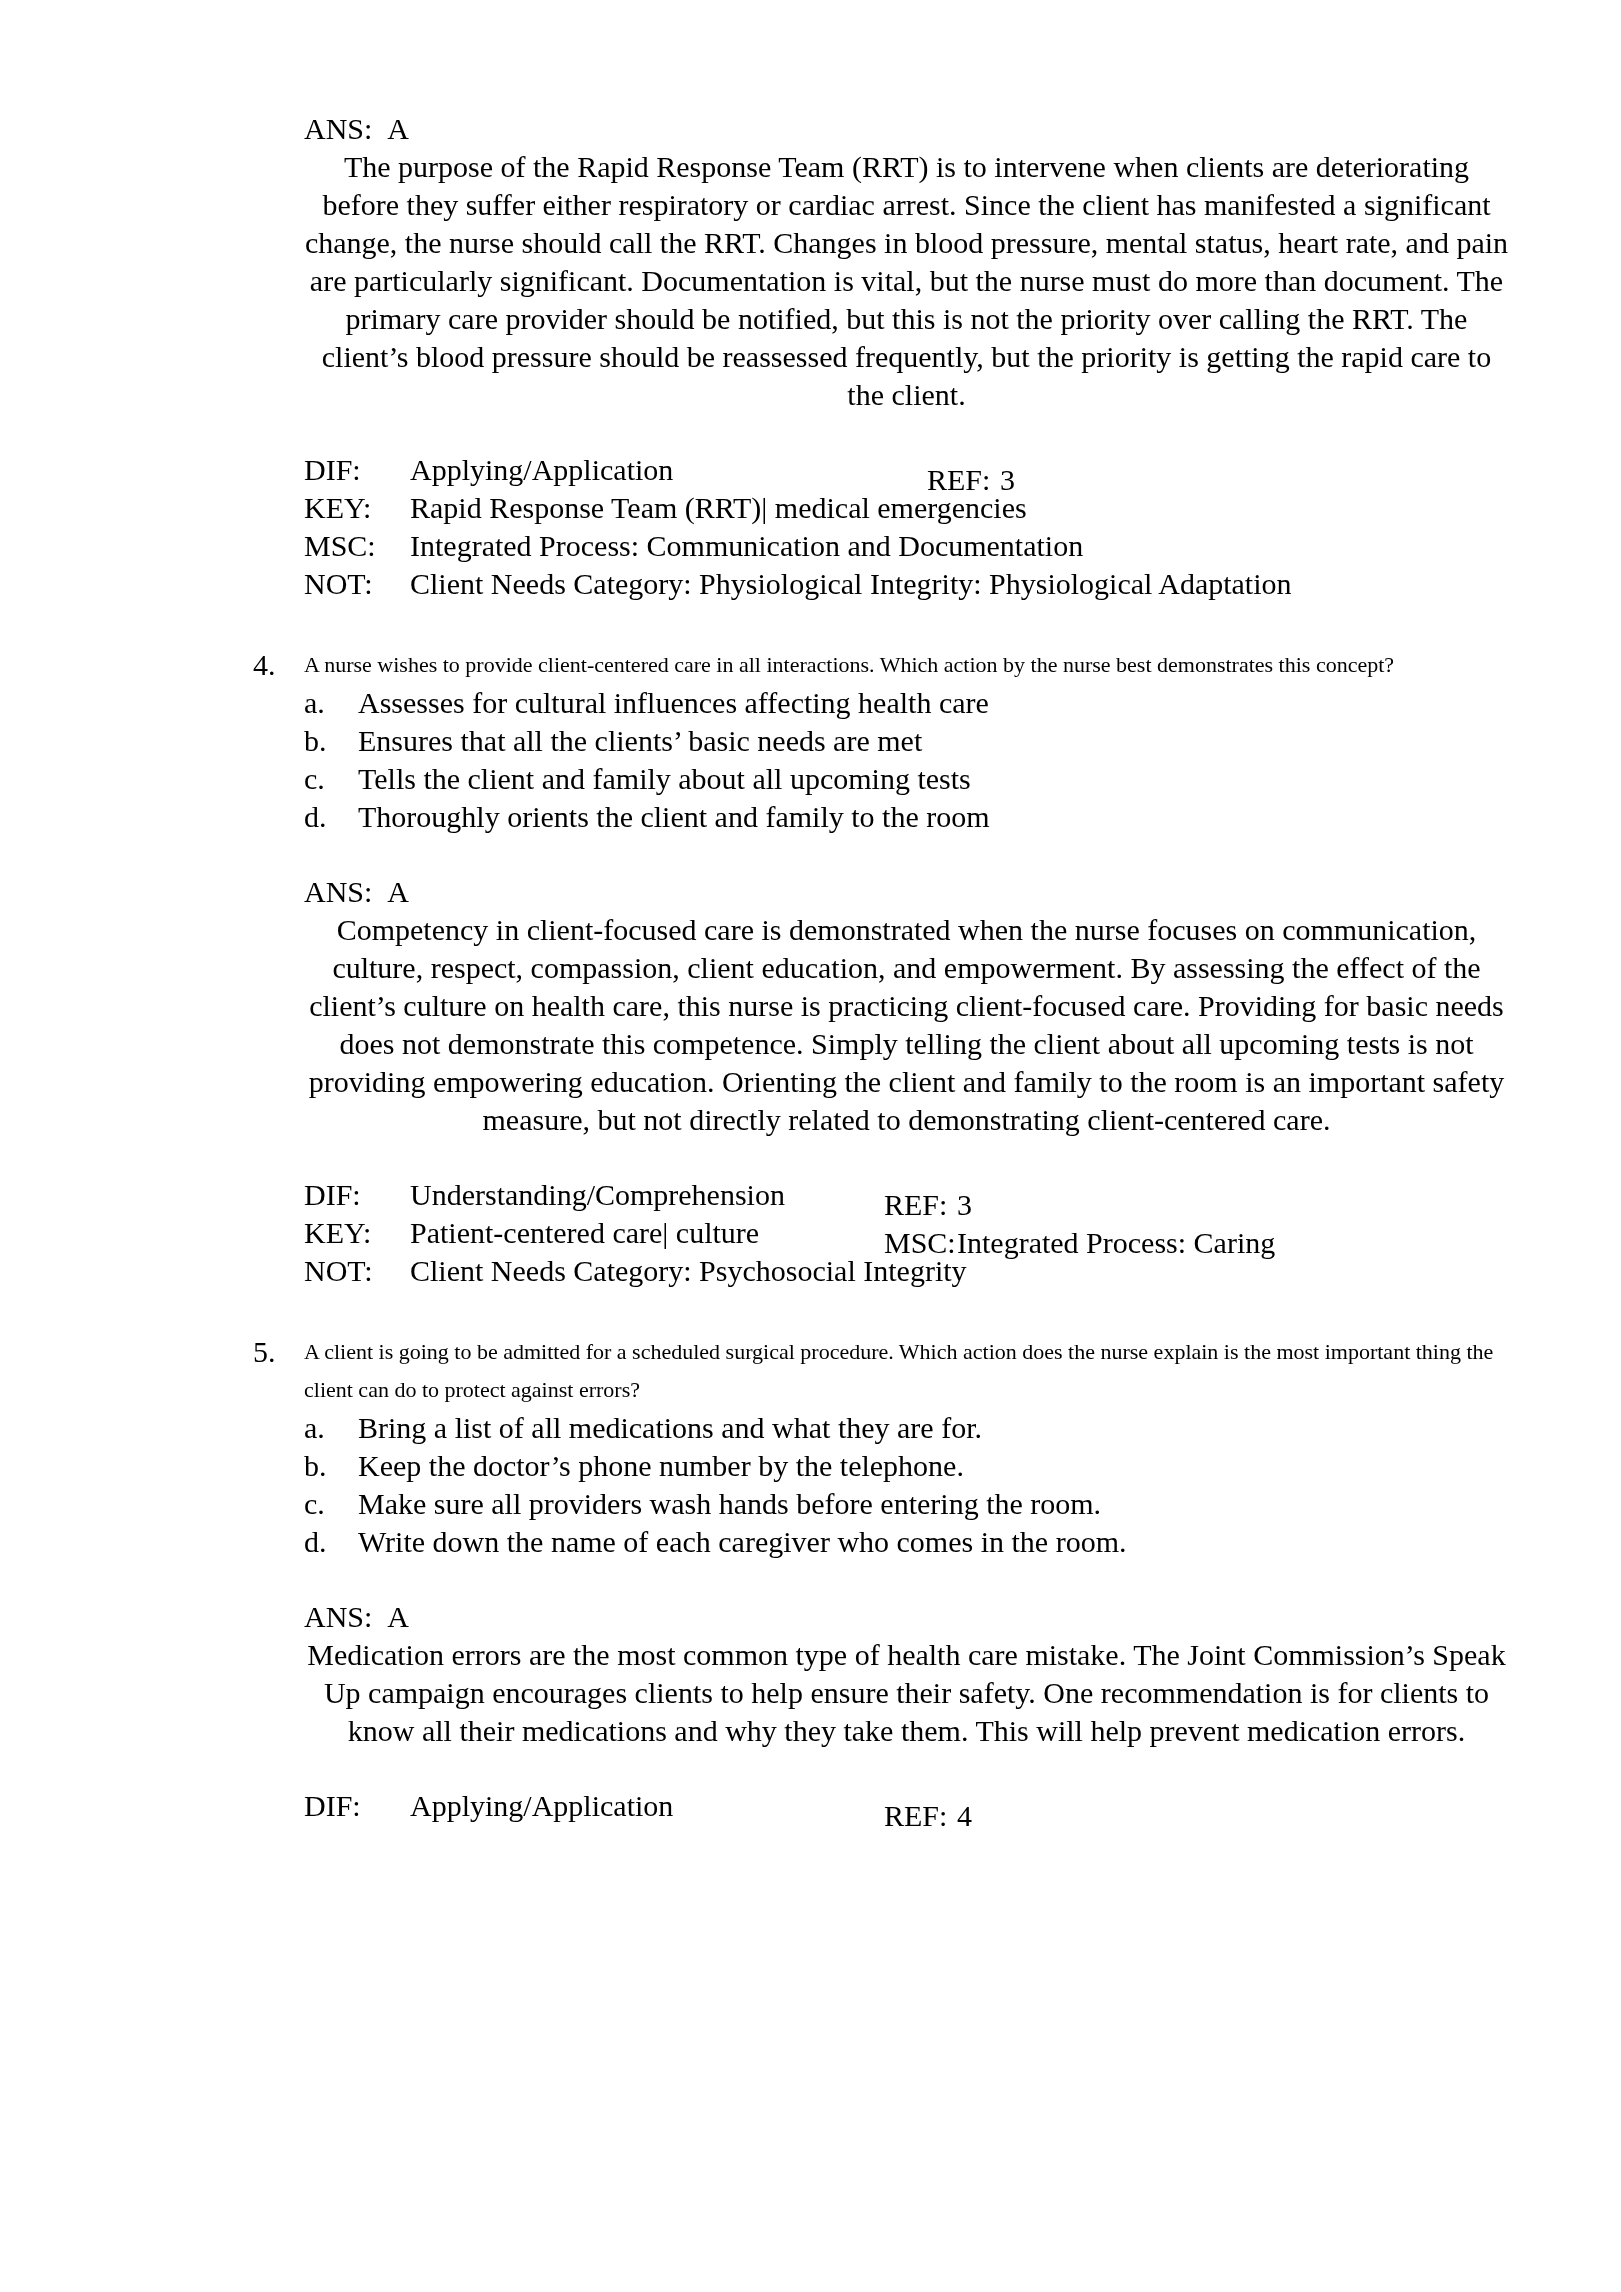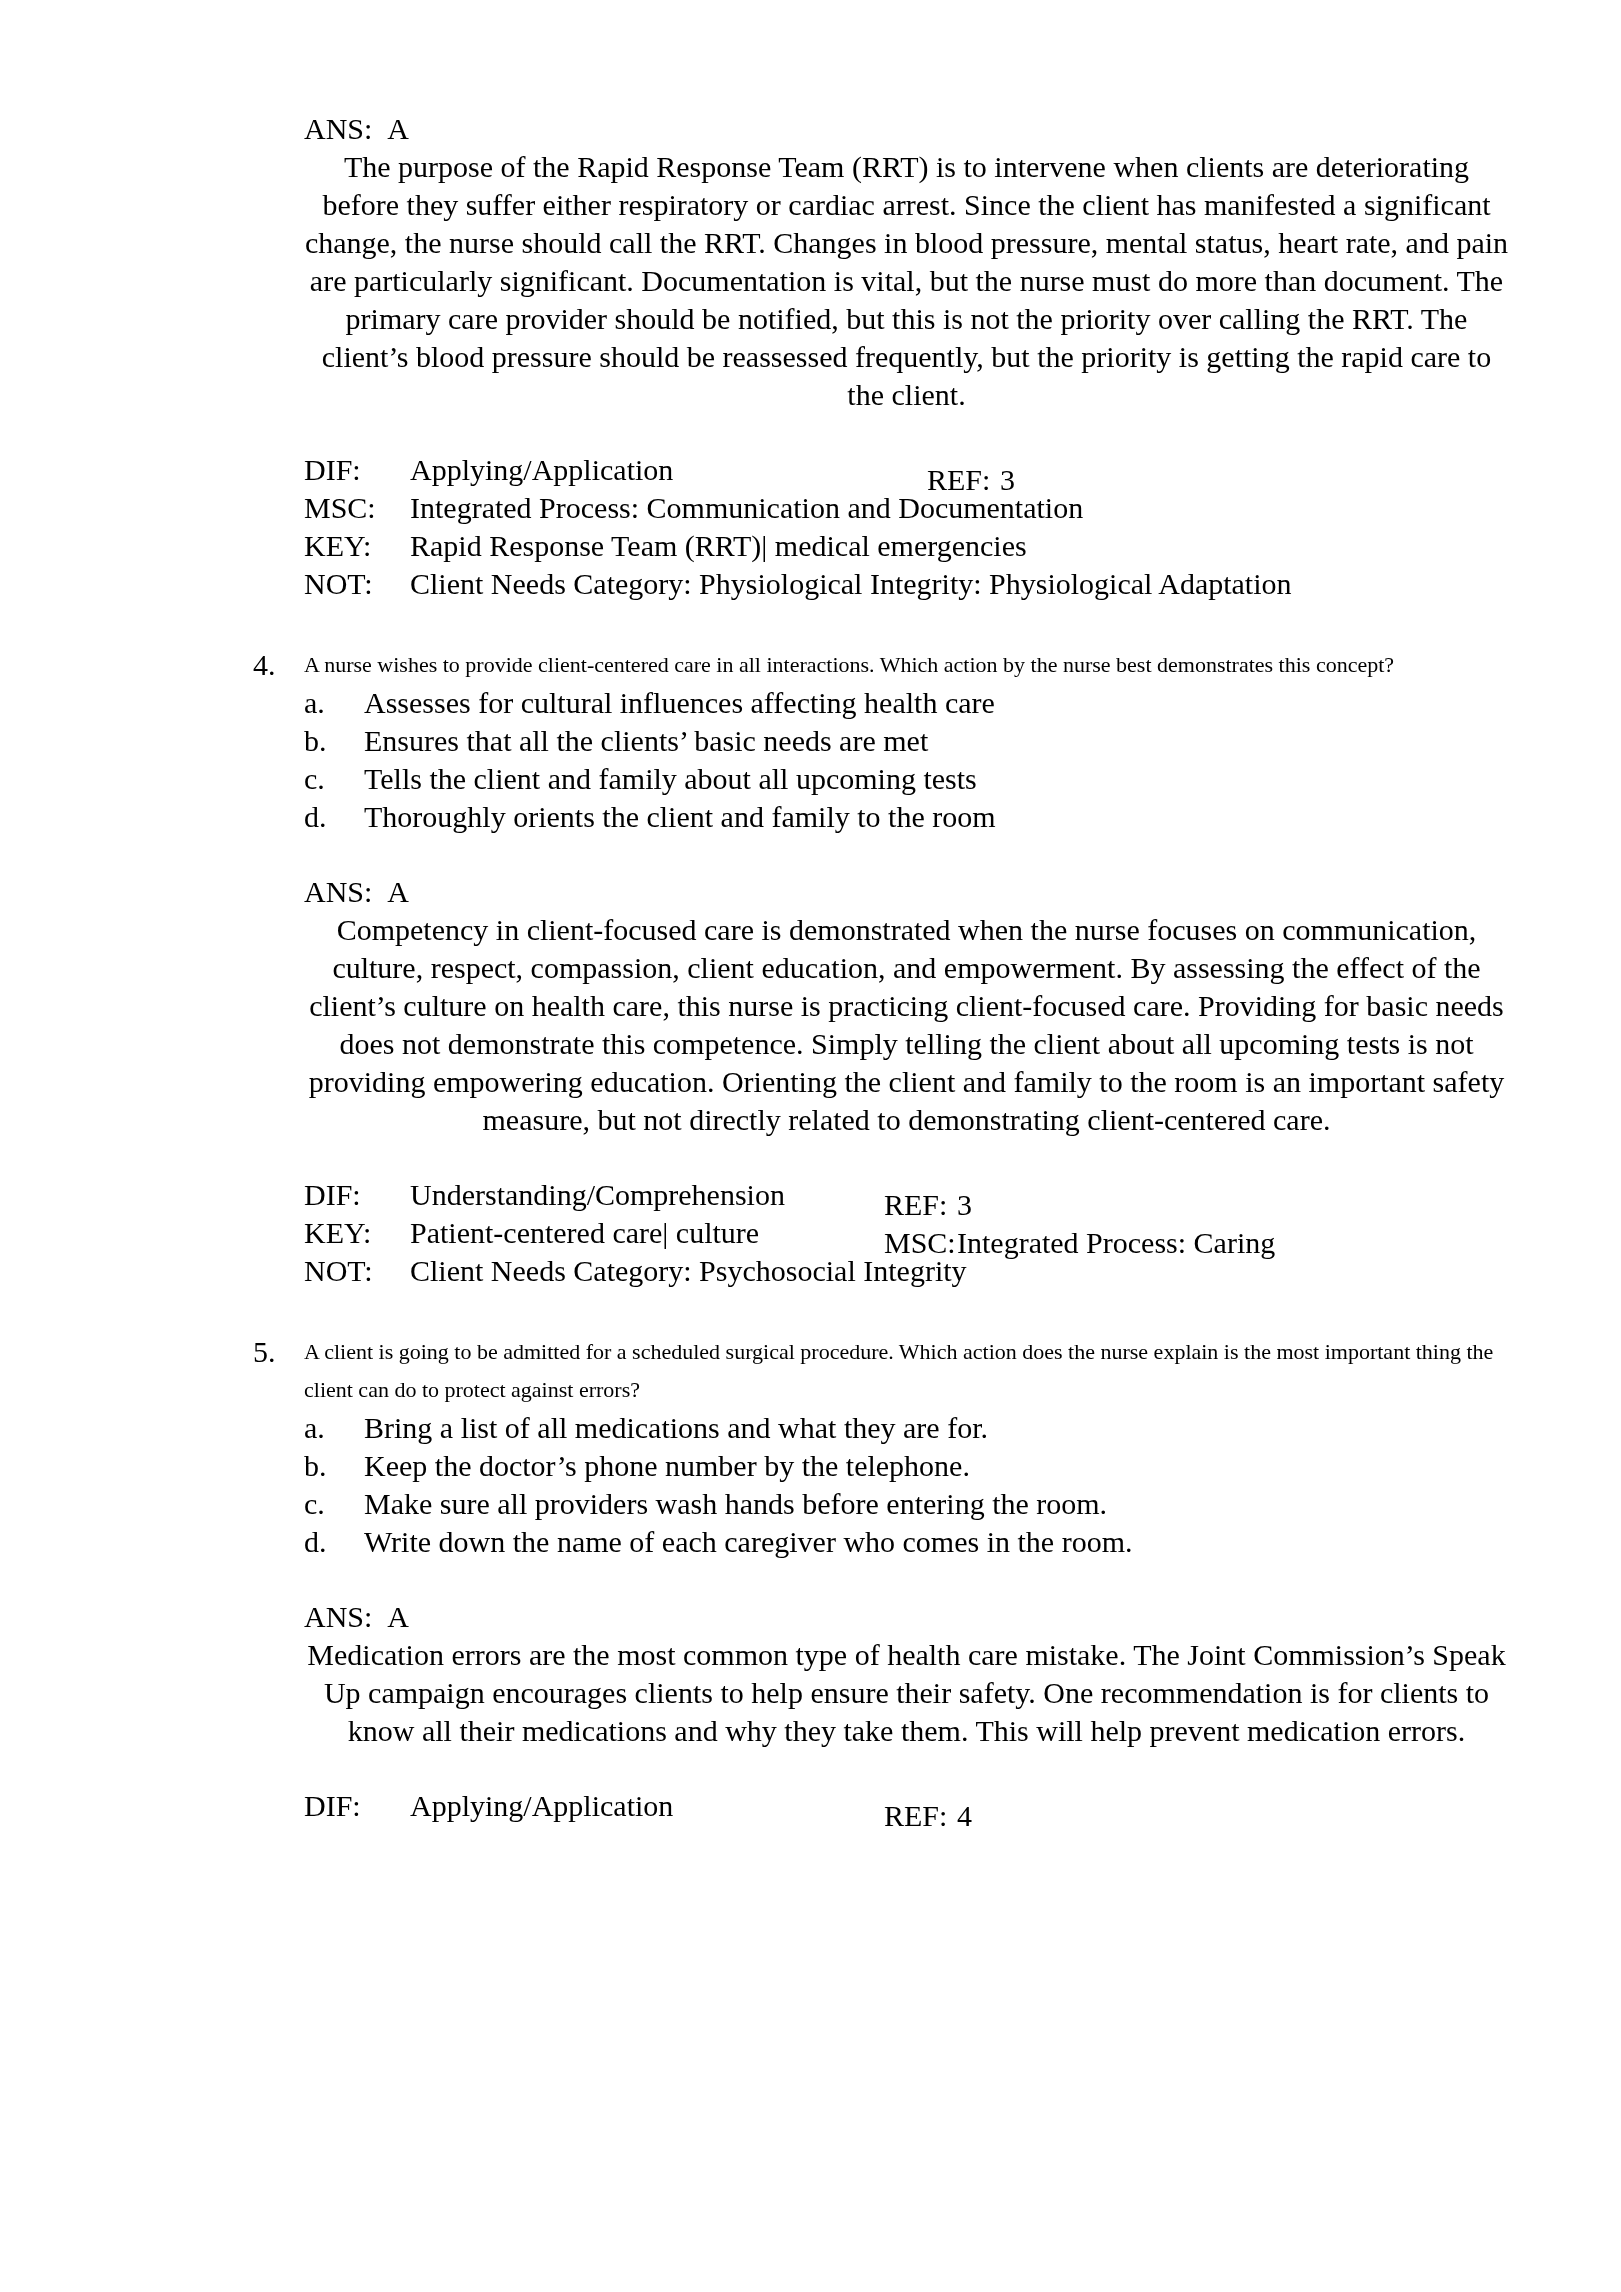--- a/index.html
+++ b/index.html
@@ -81,21 +81,21 @@
     line-height: 38px;
     padding-left: 54px;
   }
   .opt-letter {
     position: absolute;
     left: 0;
     top: 0;
     font-size: 30px;
     line-height: 38px;
   }
-  .opt-text { display: inline; margin-left: 6px; }
+  .opt-text { display: inline; }
 
   
   .meta {
     margin-left: 51px;
     font-size: 30px;
     line-height: 38px;
   }
   .meta-row {
     position: relative;
     height: 38px;
@@ -130,24 +130,24 @@
   </div>
 
   <div class="spacer-sm"></div>
 
   <div class="meta">
     <div class="meta-row">
       <span class="meta-label">DIF:</span><span class="meta-val">Applying/Application</span>
       <span class="meta-col2"><span class="meta-label2">REF:</span><span>3</span></span>
     </div>
     <div class="meta-row">
+      <span class="meta-label">KEY:</span><span class="meta-val">Rapid Response Team (RRT)| medical emergencies</span>
+    </div>
+    <div class="meta-row">
       <span class="meta-label">MSC:</span><span class="meta-val">Integrated Process: Communication and Documentation</span>
-    </div>
-    <div class="meta-row">
-      <span class="meta-label">KEY:</span><span class="meta-val">Rapid Response Team (RRT)| medical emergencies</span>
     </div>
     <div class="meta-row">
       <span class="meta-label">NOT:</span><span class="meta-val">Client Needs Category: Physiological Integrity: Physiological Adaptation</span>
     </div>
   </div>
 
   <div class="spacer-md"></div>
 
   <div class="question">
     <div class="q-num">4.</div>

